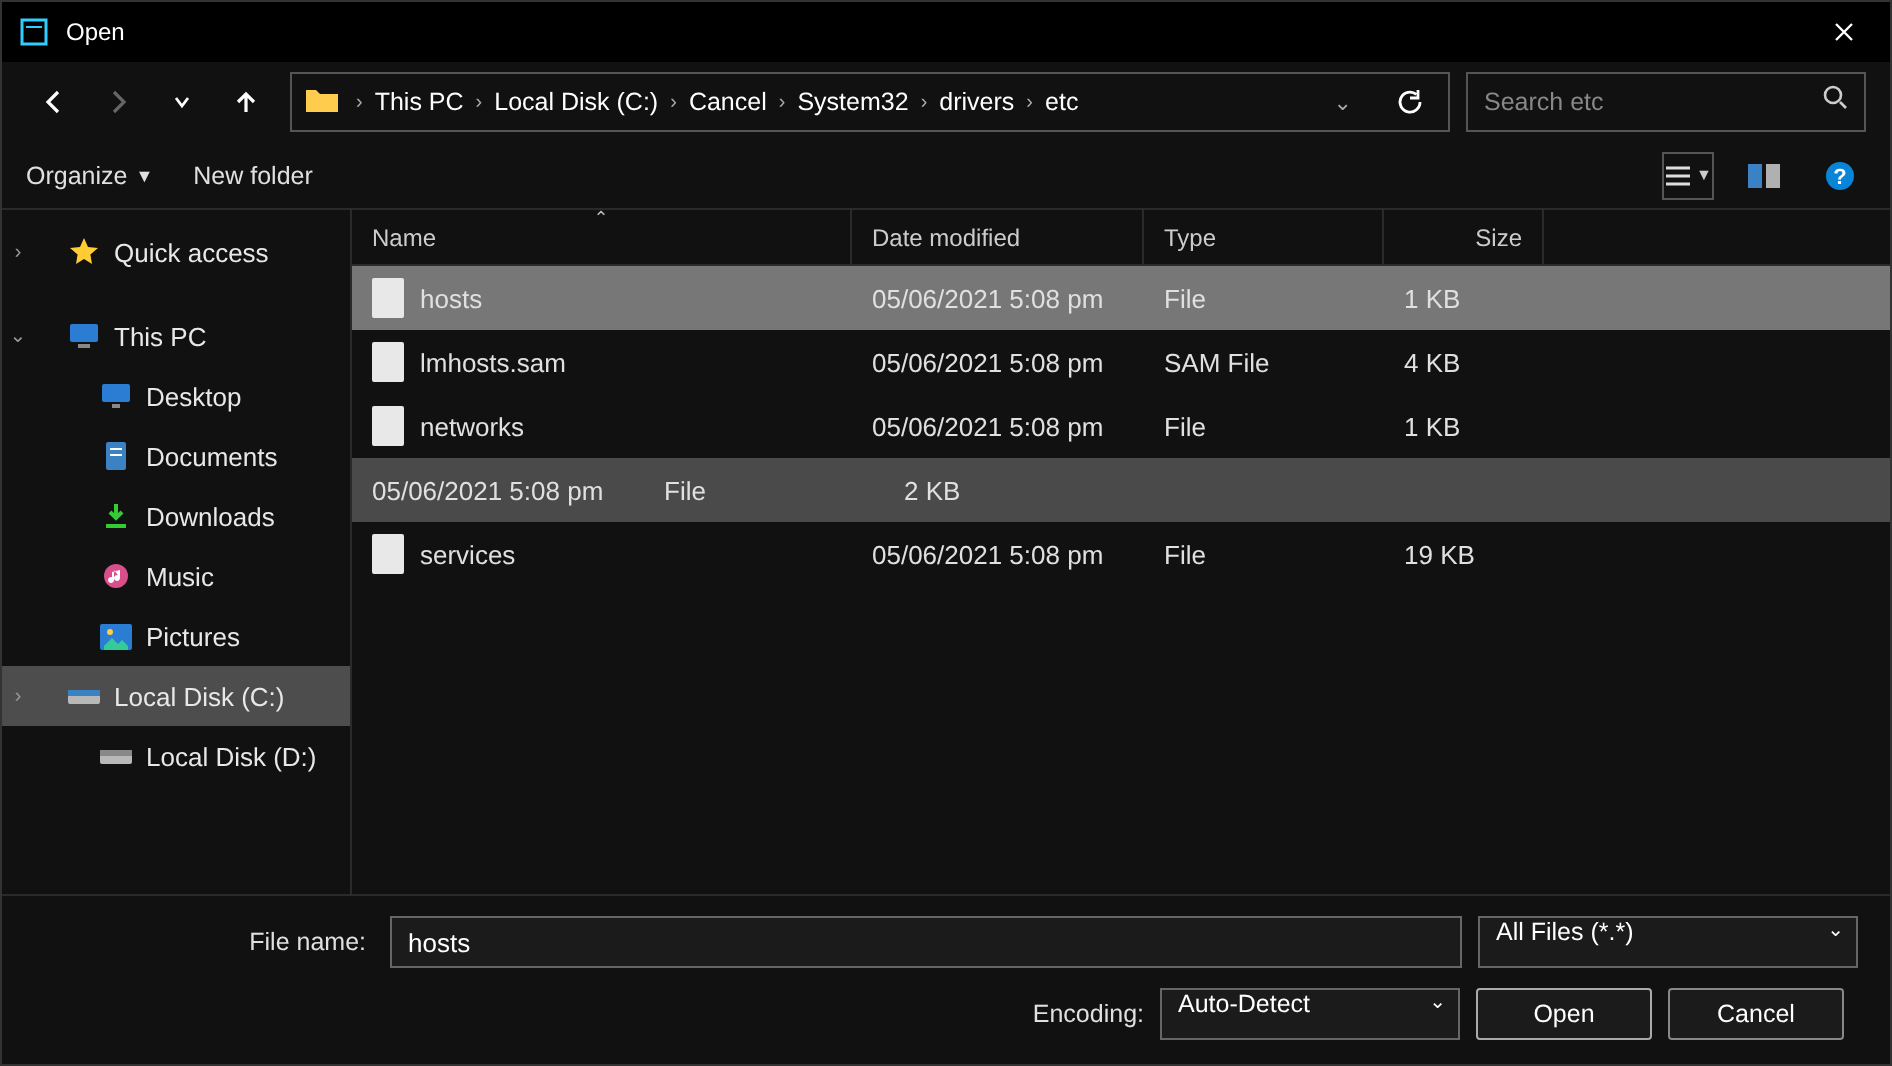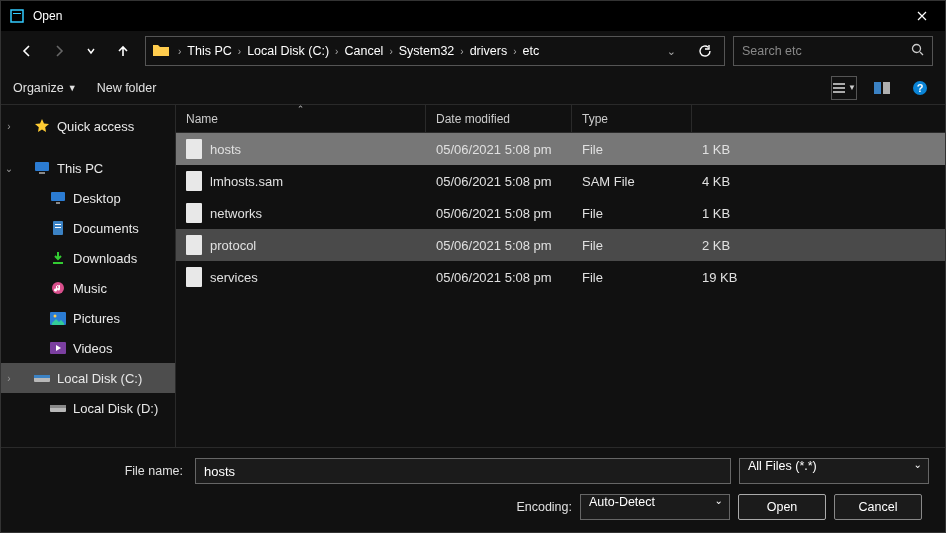--- a/index.html
+++ b/index.html
@@ -249,31 +249,20 @@
           <span class="indent1"></span>
           <span class="node-icon">
             <svg width="16" height="13" viewBox="0 0 16 13">
               <rect x="0" y="0" width="16" height="13" fill="#2b7cd3" rx="1"></rect>
               <circle cx="5" cy="4" r="1.5" fill="#ffcc4d"></circle>
               <path d="M2 11l4-4 3 3 2-2 3 3v2H2z" fill="#3c9"></path>
             </svg>
           </span>
           <span>Pictures</span>
         </div>
-      <div class="tree-item">
-          <span class="exp"></span>
-          <span class="indent1"></span>
-          <span class="node-icon">
-            <svg width="16" height="12" viewBox="0 0 16 12">
-              <rect x="0" y="0" width="16" height="12" fill="#7b3fa0" rx="1"></rect>
-              <path d="M6 3v6l5-3z" fill="#fff"></path>
-            </svg>
-          </span>
-          <span>Videos</span>
-        </div>
       <div class="tree-item selected">
           <span class="exp">›</span>
           <span class="indent1" style="width:16px;"></span>
           <span class="node-icon">
             <svg width="16" height="12" viewBox="0 0 16 12">
               <rect x="0" y="3" width="16" height="7" fill="#b8b8b8" rx="1"></rect>
               <rect x="0" y="3" width="16" height="3" fill="#3b82c4"></rect>
             </svg>
           </span>
           <span>Local Disk (C:)</span>
@@ -292,20 +281,21 @@
     </div>
 
     <div class="filepane">
       <div class="colhead">
         <div class="col name">
             <span>Name</span>
             <span class="sort-arrow">⌃</span>
           </div>
         <div class="col date">Date modified</div>
         <div class="col type">Type</div>
+        <div class="col size">Size</div>
       </div>
       <div class="filerow selected">
         <div class="col name">
             <span class="file-icon"></span>
             <span>hosts</span>
           </div>
         <div class="col date">05/06/2021 5:08 pm</div>
         <div class="col type">File</div>
         <div class="col size">1 KB</div>
       </div>
@@ -321,24 +311,20 @@
       <div class="filerow">
         <div class="col name">
             <span class="file-icon"></span>
             <span>networks</span>
           </div>
         <div class="col date">05/06/2021 5:08 pm</div>
         <div class="col type">File</div>
         <div class="col size">1 KB</div>
       </div>
       <div class="filerow hover">
-        <div class="col name">
-            <span class="file-icon"></span>
-            <span>protocol</span>
-          </div>
         <div class="col date">05/06/2021 5:08 pm</div>
         <div class="col type">File</div>
         <div class="col size">2 KB</div>
       </div>
       <div class="filerow">
         <div class="col name">
             <span class="file-icon"></span>
             <span>services</span>
           </div>
         <div class="col date">05/06/2021 5:08 pm</div>

